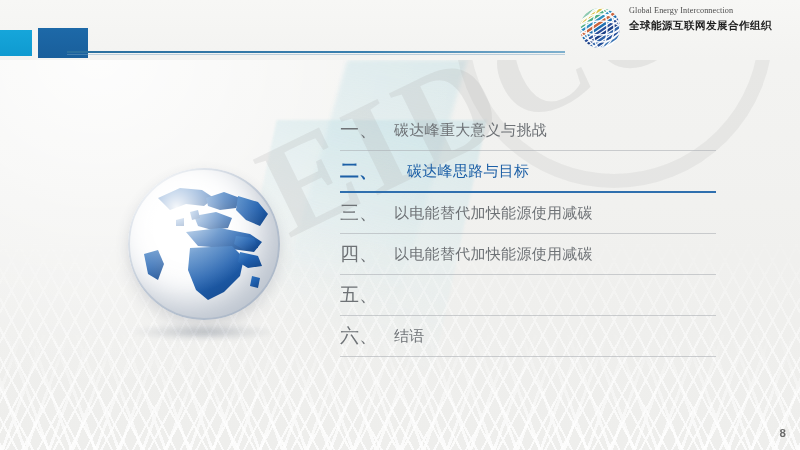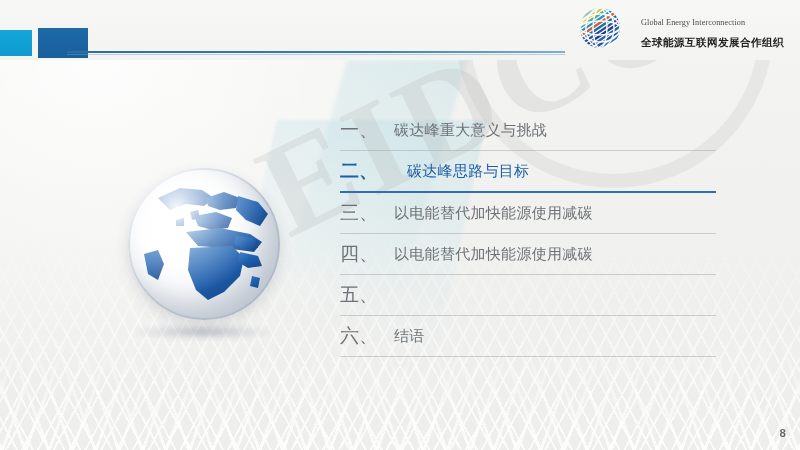--- a/index.html
+++ b/index.html
@@ -83,30 +83,30 @@
   }
   .hdr-rule{
     position:absolute;left:67px;top:51px;width:498px;height:2px;
     background:linear-gradient(90deg,#2a6f9e 0%,#3a7fae 60%,#7fb0cd 100%);
   }
   .hdr-rule2{
     position:absolute;left:67px;top:54px;width:498px;height:1px;
     background:rgba(120,165,195,.45);
   }
   
-  .logo{position:absolute;left:578px;top:6px;display:flex;align-items:flex-end;gap:19px;}
+  .logo{position:absolute;left:578px;top:6px;display:flex;align-items:flex-start;gap:7px;}
   .globe-mark{width:44px;height:44px;position:relative;border-radius:50%;overflow:hidden;}
   .logo-txt{display:flex;flex-direction:column;justify-content:center;}
   .logo-en1,.logo-en2{
     font-family:"Liberation Serif","DejaVu Serif",serif;
     font-size:8.2px;color:#4b4b4b;line-height:10.5px;letter-spacing:.1px;white-space:nowrap;
   }
   .logo-cn{
     font-size:10.6px;font-weight:700;color:#1d1d1d;line-height:15px;
-    letter-spacing:.4px;white-space:nowrap;margin-top:7px;
+    letter-spacing:.4px;white-space:nowrap;margin-top:1px;
   }
   
   .globe-wrap{position:absolute;left:128px;top:168px;width:166px;height:180px;}
   .globe{
     position:absolute;left:0;top:0;width:152px;height:152px;border-radius:50%;
     background:#ffffff;
     box-shadow:
       inset -16px -16px 34px rgba(90,110,135,.42),
       inset 12px 12px 22px rgba(255,255,255,.95),
       0 6px 14px rgba(60,70,85,.16);

